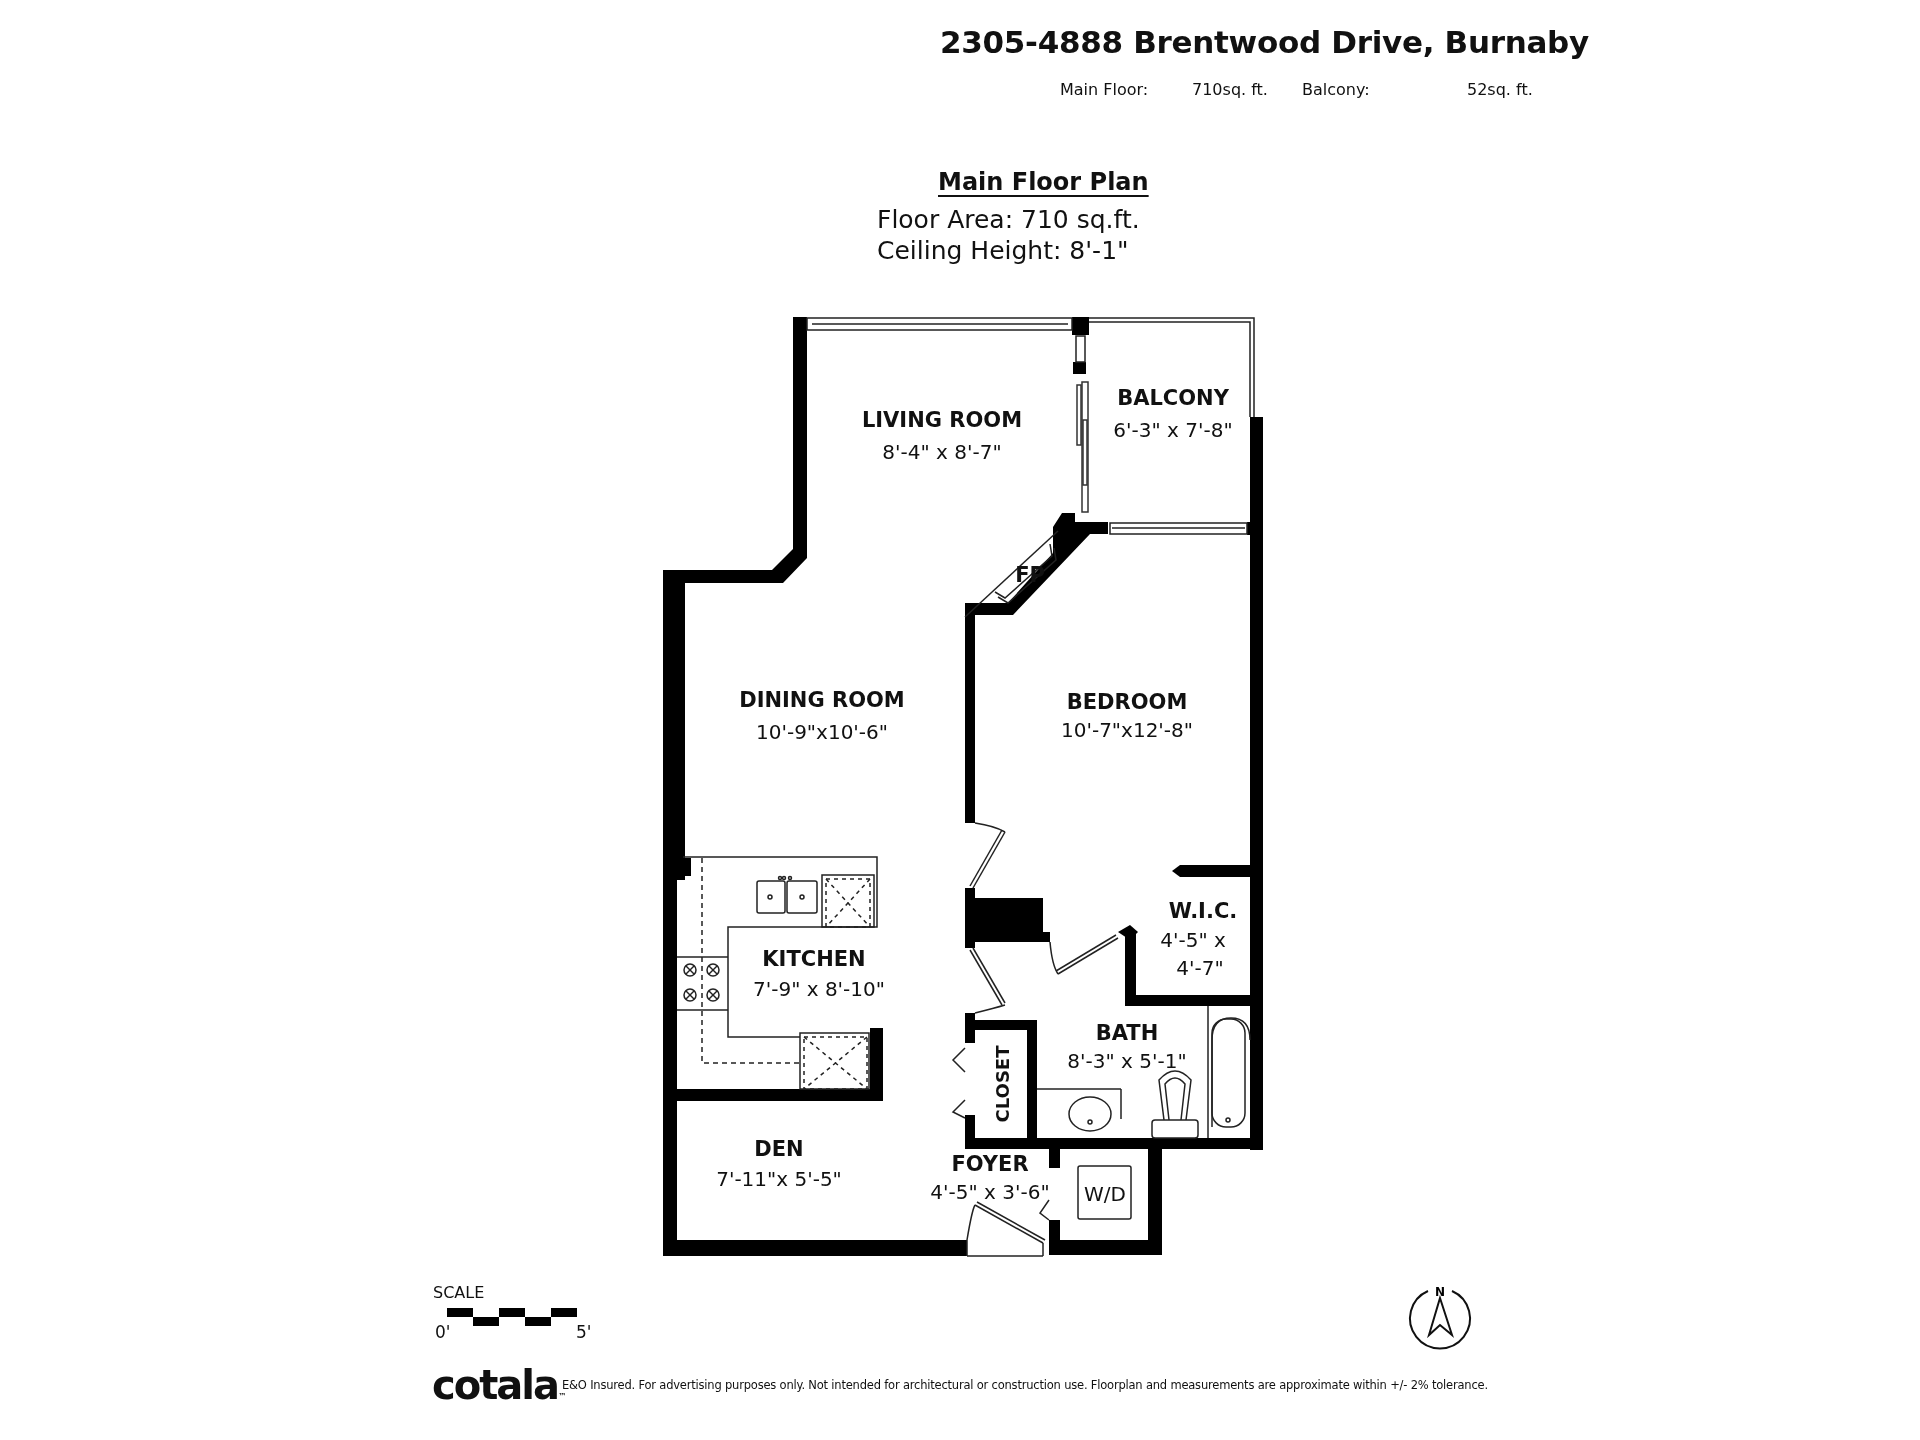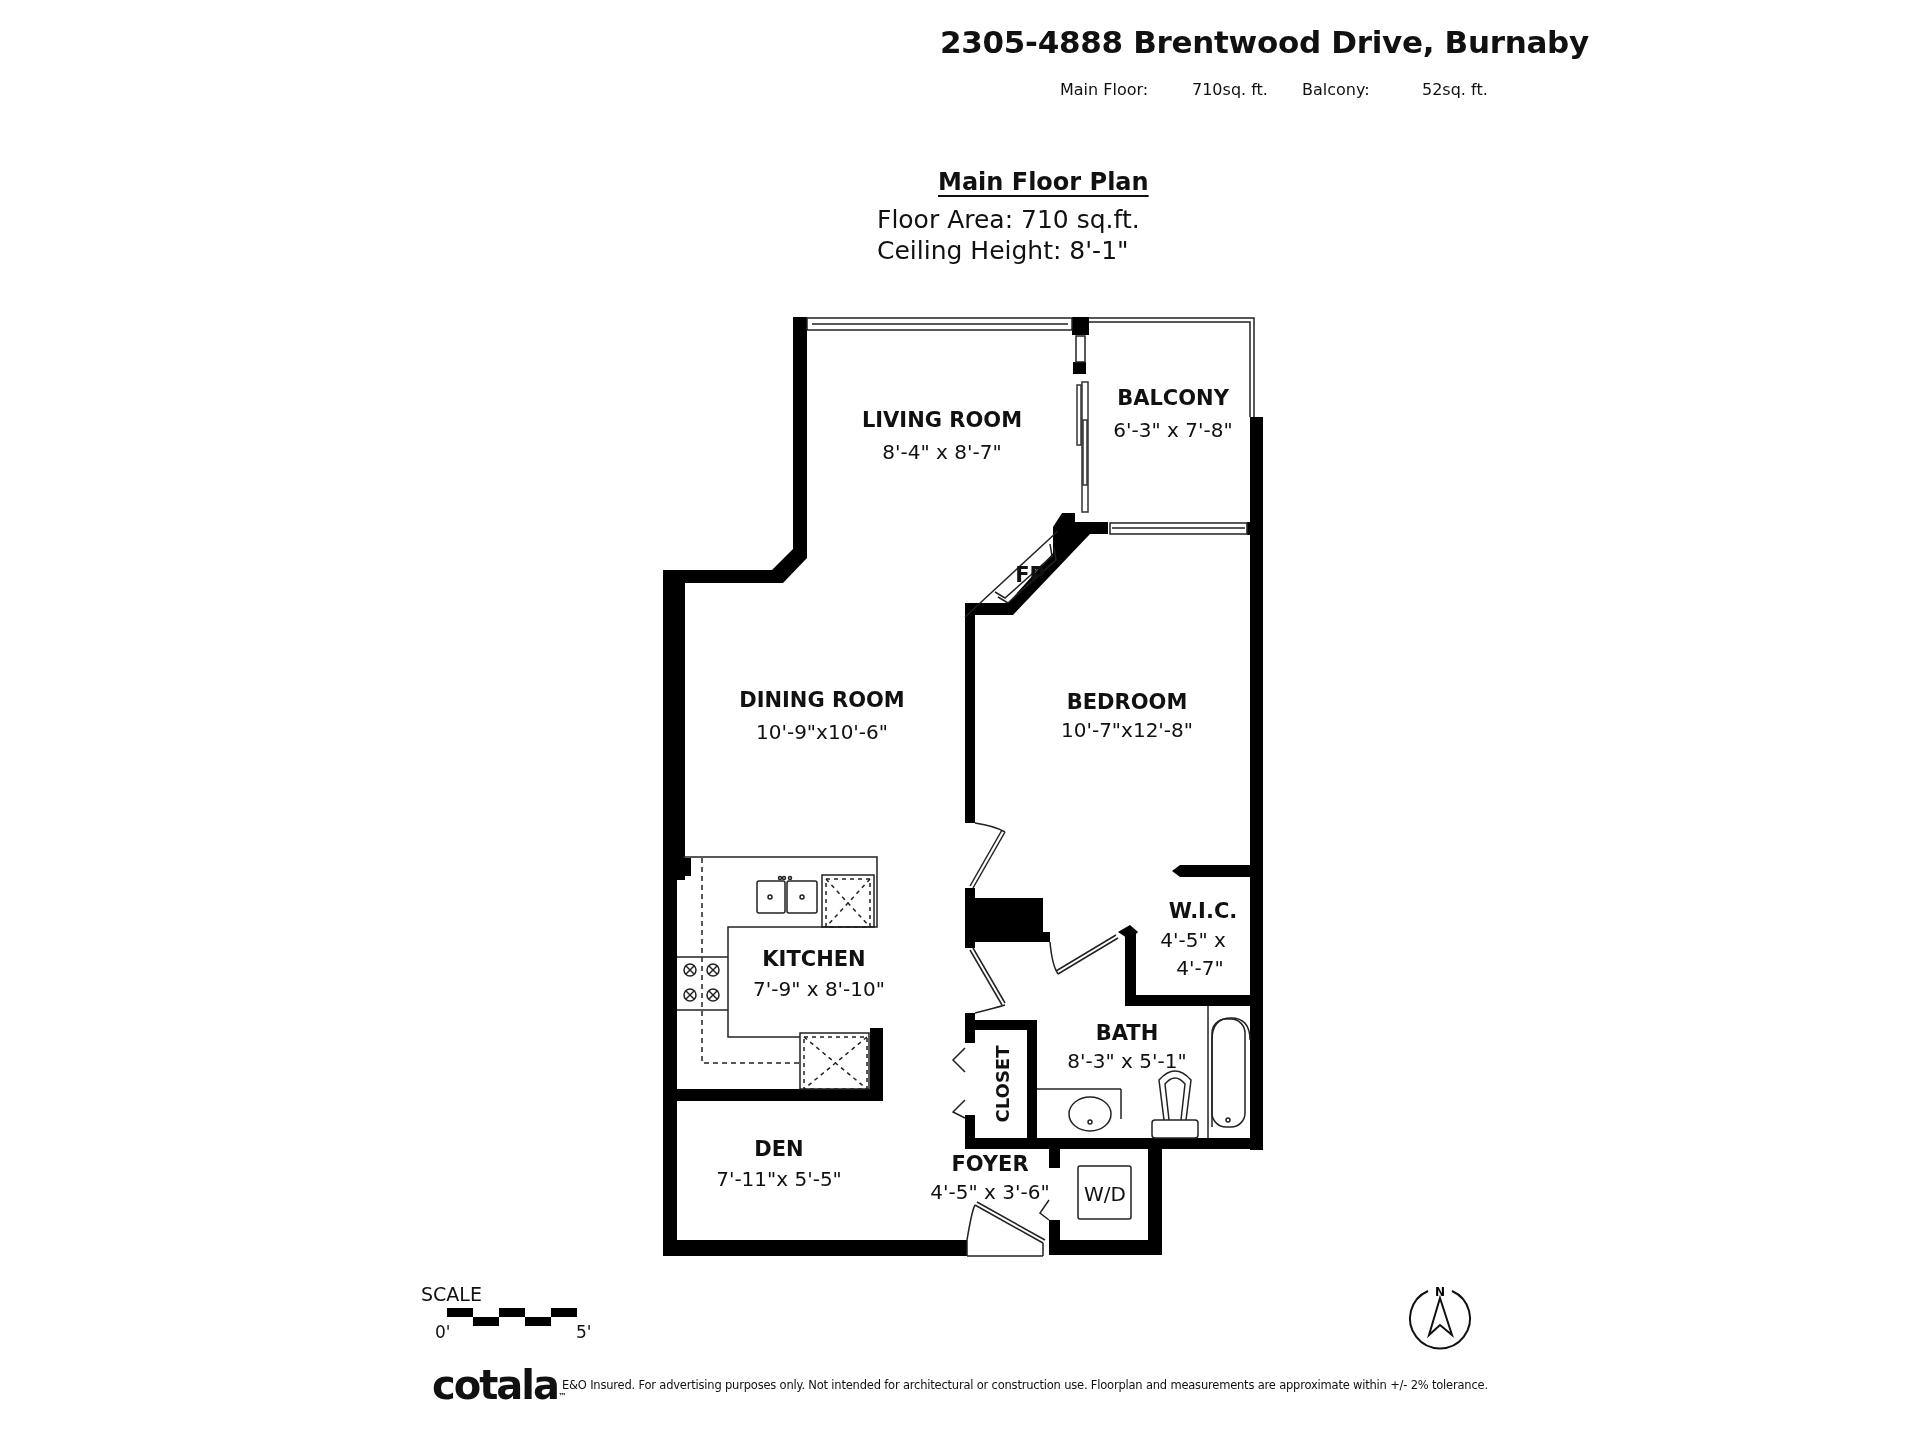--- a/index.html
+++ b/index.html
@@ -1,28 +1,28 @@
 <!DOCTYPE html>
 <html><head>
 <meta charset="utf-8">
 <style>
   html, body { margin:0; padding:0; background:#ffffff; }
   body { width:1920px; height:1440px; position:relative; overflow:hidden; font-family:"DejaVu Sans", sans-serif; color:#111; }
   .abs { position:absolute; }
   .addr { left:940px; top:24px; width:552px; text-align:right; font-size:31px; font-weight:bold; letter-spacing:-0.3px; white-space:nowrap; }
   .stats { left:1060px; top:76px; font-size:16px; }
   .stats .row { display:flex; height:27px; align-items:center; }
-  .stats .c1 { width:132px; } .stats .c2 { width:110px; } .stats .c3 { width:120px; } .stats .c4 { width:80px; }
+  .stats .c1 { width:132px; } .stats .c2 { width:110px; } .stats .c3 { width:120px; } .stats .c4 { width:80px;margin-left:45px; }
   .stats .bold span { font-weight:bold; }
   .plan-title { left:893px; top:168px; font-size:24px; font-weight:bold; text-decoration:underline; text-underline-offset:5px;margin-left:45px; }
   .plan-line { left:877px; font-size:25px; }
   svg.plan { position:absolute; left:0; top:0; }
   .room-label { font-family:"DejaVu Sans", sans-serif; font-weight:bold; font-size:21px; fill:#111; text-anchor:middle; }
   .room-dim { font-family:"DejaVu Sans", sans-serif; font-size:20px; fill:#111; text-anchor:middle; }
-  .scale-label { left:421px; top:1283px; font-size:19px; }
+  .scale-label { left:433px; top:1283px; font-size:16px; }
   .scale-num { font-size:17px; top:1322px; }
   .logo { left:432px; top:1362px; font-size:40px; font-weight:bold; letter-spacing:-2px; }
   .disclaimer { left:562px; top:1378px; font-size:11.5px; white-space:nowrap; letter-spacing:-0.2px; }
 </style>
 </head>
 <body>
 
 <div class="abs addr">2305-4888 Brentwood Drive, Burnaby</div>
 <div class="abs stats">
   <div class="row">

